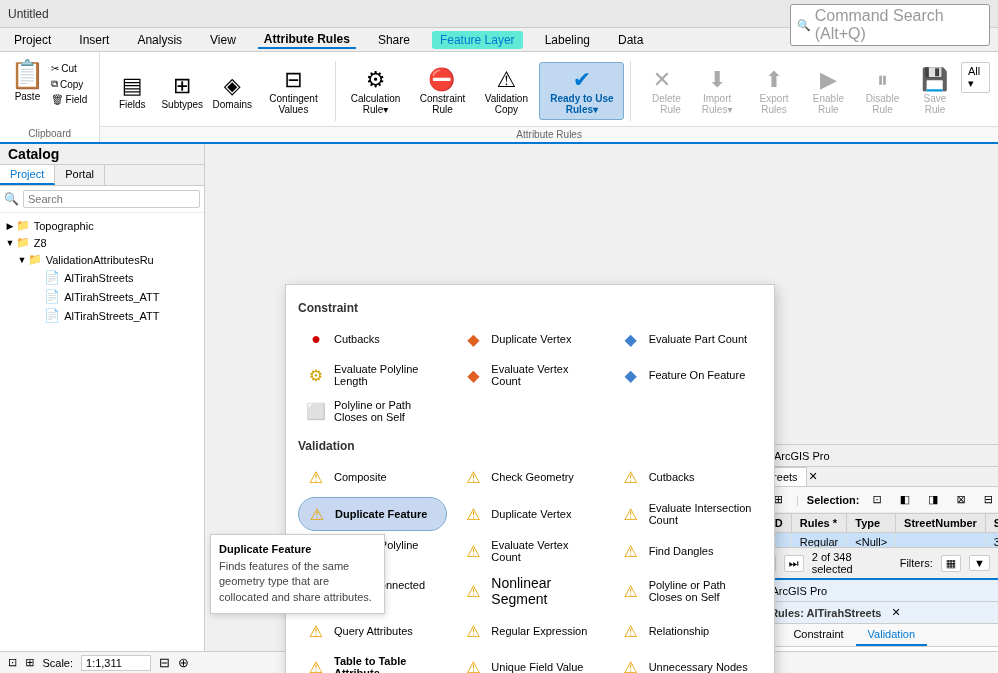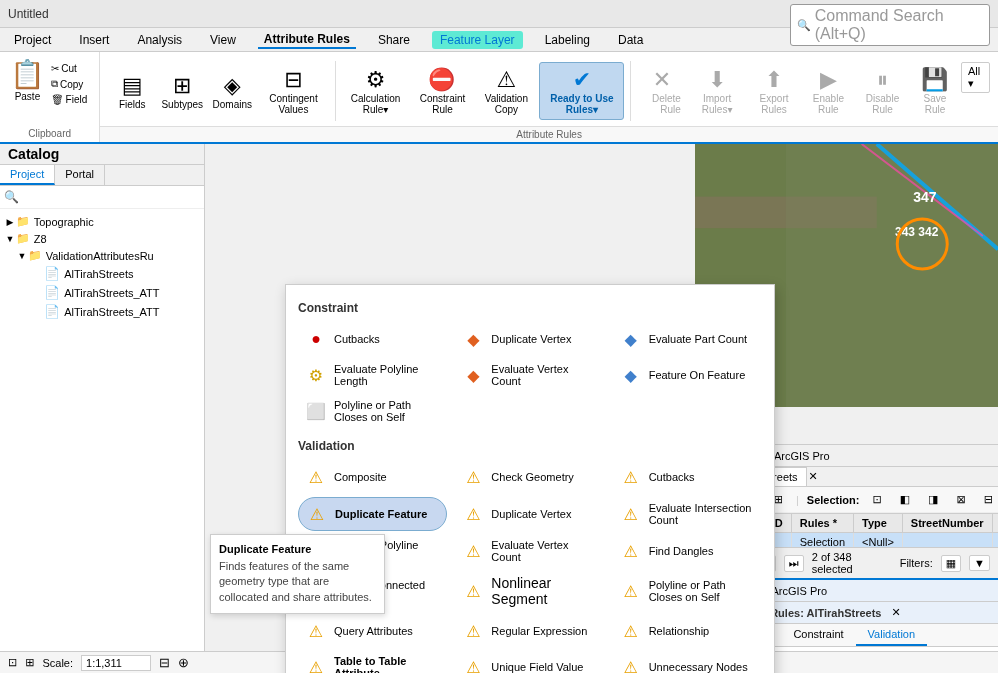--- a/index.html
+++ b/index.html
@@ -220,20 +220,21 @@
   <div class="left-panel">
     <div style="display:flex; align-items:center; background:#f0f0f0; border-bottom:1px solid #ccc; padding:2px 8px;">
       <span style="font-weight:bold; font-size:14px;">Catalog</span>
     </div>
     <div class="catalog-tabs">
       <span style="padding:3px 10px;font-size:11px;cursor:pointer;background:#fff;border-bottom:2px solid #0078d4;color:#0078d4;border-right:1px solid #ccc;">Project</span>
       <span style="padding:3px 10px;font-size:11px;cursor:pointer;border-right:1px solid #ccc;">Portal</span>
     </div>
     <div class="search-bar">
       <span style="font-size:12px;margin-right:4px;color:#888;">🔍</span>
+      <input class="search-input" placeholder="Search" style="">
     </div>
     <div class="tree-view">
 
       <div class="tree-item">
         <span class="tree-arrow">▶</span>
         <span style="margin-right:4px;">📁</span>
         <span style="font-size:11px;">Topographic</span>
       </div>
       <div class="tree-item">
         <span class="tree-arrow">▼</span>
@@ -375,37 +376,20 @@
           <span style="font-size:11px;">Unnecessary Nodes</span>
         </div>
       </div>
     </div>
 
     <div class="tooltip-box">
       <div class="tooltip-title">Duplicate Feature</div>
       <div style="font-size:11px;line-height:1.4;color:#444;">Finds features of the same geometry type that are collocated and share attributes.</div>
     </div>
 
-    <div class="map-area" style="position:absolute;top:0;left:490px;right:0;bottom:270px;">
-      <div class="map-placeholder">
-
-        <svg width="100%" height="100%" style="position:absolute;top:0;left:0;">
-          <rect width="100%" height="100%" fill="#6b7c4a"></rect>
-          <rect x="0" y="20%" width="60%" height="12%" fill="#8a7060" opacity="0.5"></rect>
-          <rect x="30%" y="0" width="70%" height="100%" fill="#7a8860" opacity="0.3"></rect>
-          <line x1="60%" y1="0" x2="100%" y2="40%" stroke="#00aaff" stroke-width="4" opacity="0.8"></line>
-          <line x1="55%" y1="0" x2="95%" y2="35%" stroke="#ff44aa" stroke-width="2" opacity="0.7"></line>
-
-          <text x="72%" y="22%" fill="#fff" font-size="14" font-weight="bold">347</text>
-          <text x="66%" y="35%" fill="#fff" font-size="12" font-weight="bold">343 342</text>
-
-          <circle cx="75%" cy="38%" r="25" fill="none" stroke="#ff8c00" stroke-width="3"></circle>
-        </svg>
-      </div>
-    </div>
 
     <div style="position:absolute;top:300px;left:490px;right:0;bottom:0;display:flex;flex-direction:column;">
 
       <div class="table-panel" style="flex:1;min-height:0;">
         <div class="panel-title-bar">
           <span style="font-size:13px;">🖥</span>
           <span>Untitled - ArcGIS Pro</span>
         </div>
         <div style="display:flex;align-items:center;background:#f0f0f0;border-bottom:1px solid #ccc;padding:0 8px;">
           <span style="font-size:13px;margin-right:4px;">▦</span>
@@ -435,21 +419,21 @@
                 <th>Type</th>
                 <th>StreetNumber</th>
                 <th>StreetName</th>
 
               </tr>
             </thead>
             <tbody>
               <tr class="selected">
                 <td class="row-num">1</td>
                 <td>342</td>
-                <td>Selection</td>
+                <td>Regular</td>
                 <td>&lt;Null&gt;</td>
                 <td></td>
                 <td>342</td>
 
               </tr>
 
             </tbody>
           </table>
         </div>
         <div class="table-footer">

